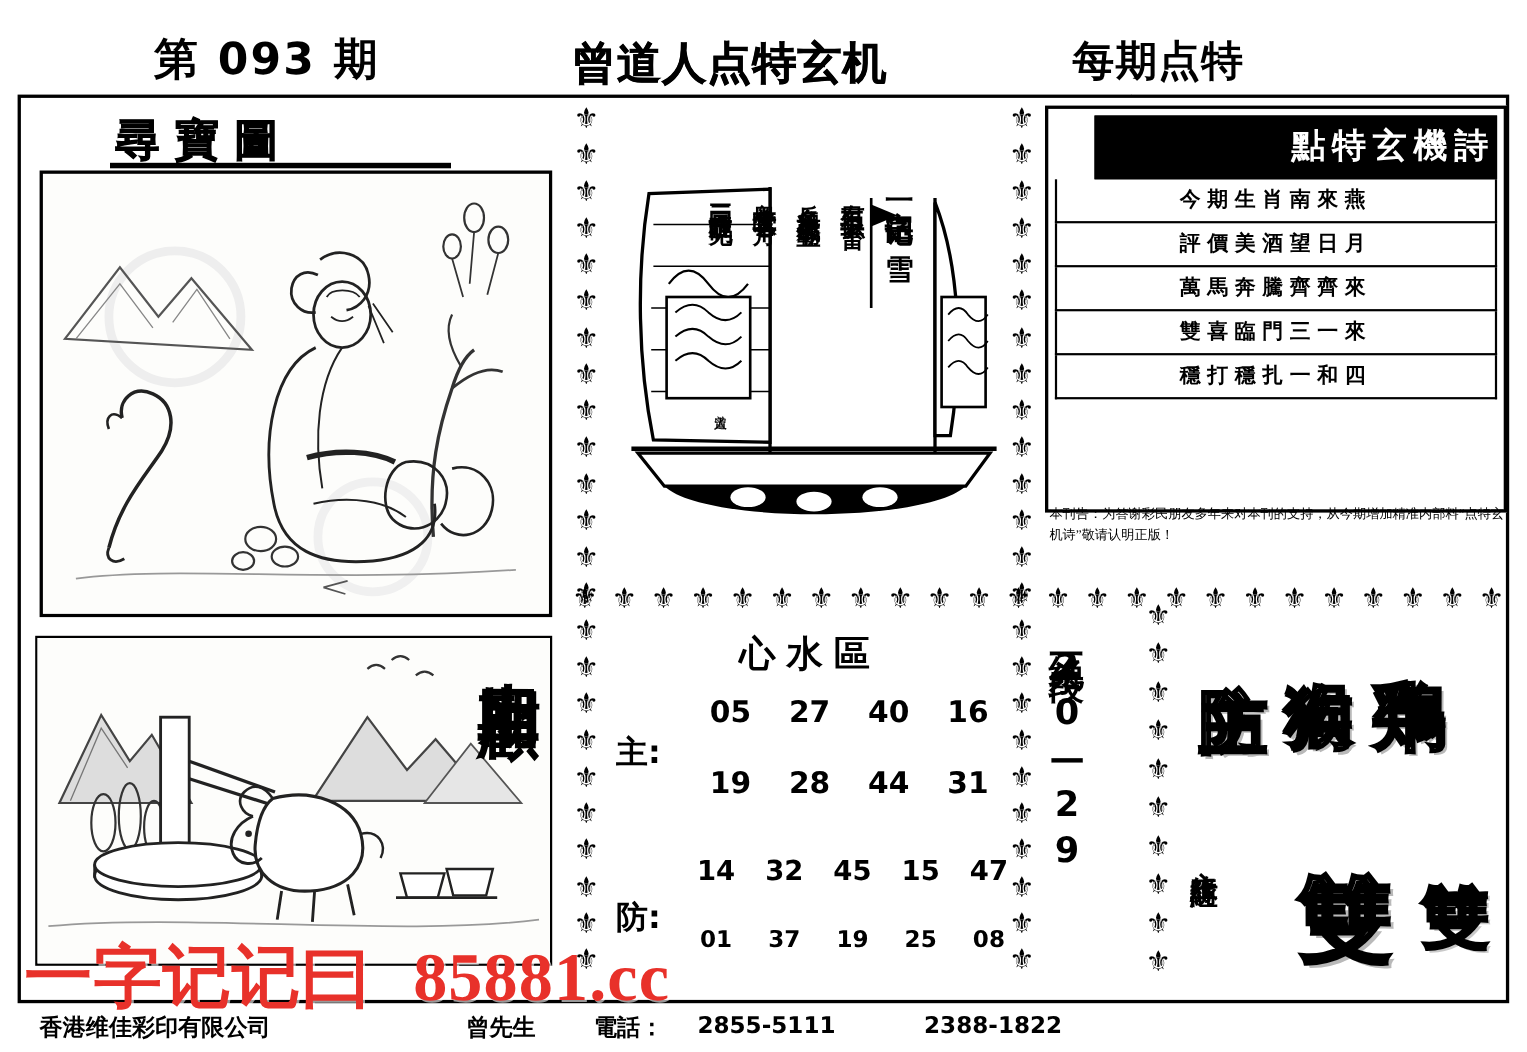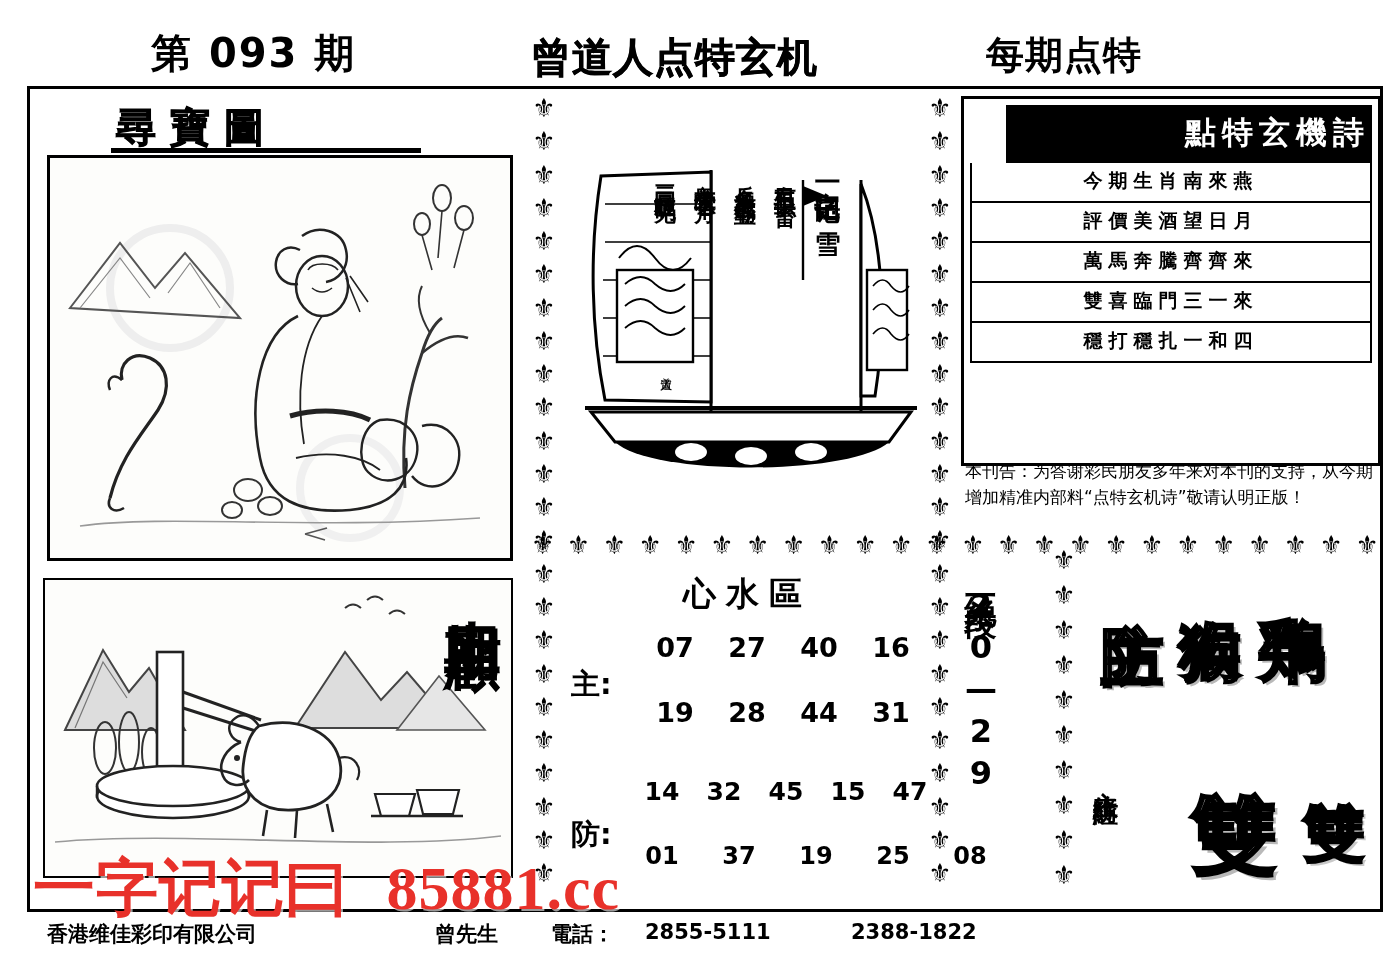--- a/index.html
+++ b/index.html
@@ -1,21 +1,21 @@
 <!DOCTYPE html>
 <html><head>
 <meta charset="utf-8">
 <style>
   html,body{margin:0;padding:0;background:#fff;}
   body{
     width:1388px;height:956px;overflow:hidden;position:relative;
     font-family:"DejaVu Sans","Liberation Sans",sans-serif;
     color:#000;background:#fff;
   }
-  .page{position:absolute;left:11px;top:0;width:1156px;height:956px;}
+  .page{position:absolute;left:0;top:0;width:1156px;height:956px;}
 
   
   .issue{
     position:absolute;left:140px;top:26px;
     font-size:40px;font-weight:bold;letter-spacing:2px;
     font-family:"DejaVu Sans",sans-serif;
   }
   .head-title{
     position:absolute;left:520px;top:30px;
     font-size:40px;font-weight:bold;letter-spacing:1px;
@@ -104,40 +104,40 @@
     margin-left:36px;
   }
   .poembox .row{
     border:2px solid #000;border-top:none;
     text-align:center;font-size:19px;font-weight:bold;letter-spacing:6px;
     padding:5px 0 7px;
   }
   .poembox .row:first-of-type{border-top:2px solid #000;margin-top:3px;}
   .notice{
     position:absolute;left:954px;top:458px;width:418px;
-    font-size:17px;line-height:1.55;letter-spacing:0px;
+    font-size:12px;line-height:1.55;letter-spacing:0px;font-family:Liberation Serif, serif;
   }
 
   
   .xinshui-title{
     position:absolute;left:672px;top:572px;
     font-size:33px;font-weight:bold;letter-spacing:10px;
   }
   .zhu-label{
     position:absolute;left:560px;top:665px;font-size:29px;font-weight:bold;
   }
   .fang-label{
     position:absolute;left:560px;top:815px;font-size:29px;font-weight:bold;
   }
   .numrow{position:absolute;display:flex;font-size:27px;font-weight:bold;}
   .numrow span{display:inline-block;text-align:center;}
   .numrow.r1{left:628px;top:632px;}
   .numrow.r2{left:628px;top:697px;}
   .numrow.r3{left:620px;top:777px;font-size:25px;}
-  .numrow.r4{left:620px;top:842px;font-size:24px;gap:15px;}
+  .numrow.r4{left:620px;top:842px;font-size:21px;}
   .numrow.r1 span,.numrow.r2 span{width:72px;}
   .numrow.r3 span,.numrow.r4 span{width:62px;}
 
   
   .juesha{
     position:absolute;left:948px;top:570px;height:320px;
     writing-mode:vertical-rl;text-orientation:upright;
     font-size:32px;font-weight:bold;letter-spacing:4px;
   }
 
@@ -427,21 +427,21 @@
     <div class="row">雙喜臨門三一來</div>
     <div class="row">穩打穩扎一和四</div>
   </div>
   <div class="notice">本刊告：为答谢彩民朋友多年来对本刊的支持，从今期增加精准内部料“点特玄机诗”敬请认明正版！</div>
 
   <div class="xinshui-title">心水區</div>
   <div class="zhu-label">主:</div>
   <div class="fang-label">防:</div>
 
   <div class="numrow r1">
-    <span>07</span>
+    <span>05</span>
     <span>27</span>
     <span>40</span>
     <span>16</span>
   </div>
   <div class="numrow r2">
     <span>19</span>
     <span>28</span>
     <span>44</span>
     <span>31</span>
   </div>

